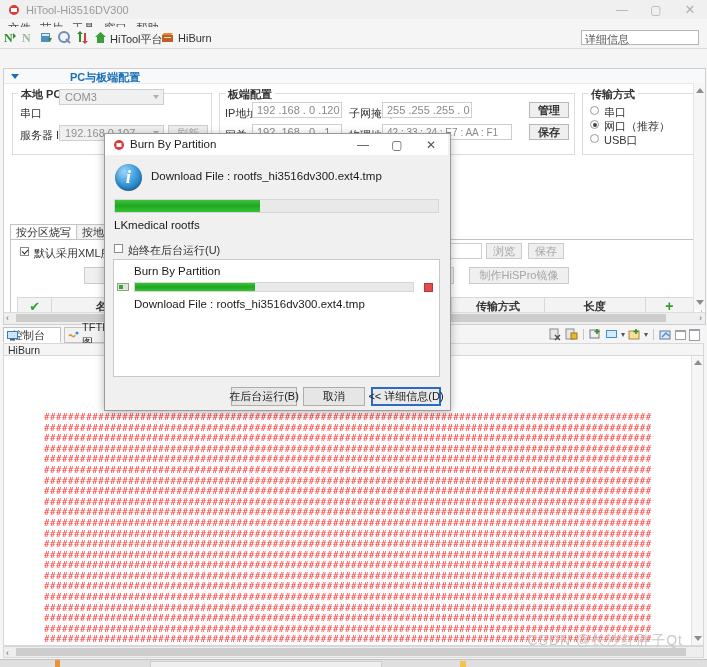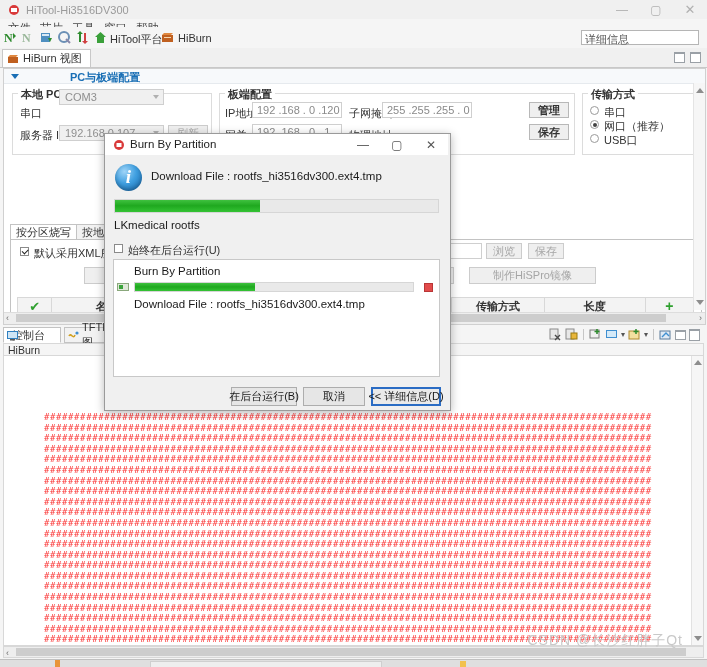--- a/index.html
+++ b/index.html
@@ -192,33 +192,20 @@
         <path d="M2 5l2-2h9l-2 2z" fill="#e08840"></path>
       <path d="M4 7h7v1H4z" fill="#f5d6b0"></path>
       </svg>
     <div class="tb-lbl" style="left:178px">HiBurn</div>
   </div>
 
   <div class="qsearch">
     <span>详细信息</span>
   </div>
 
-  <div class="viewtabs">
-    <div class="viewtab">
-      <svg class="ico" viewBox="0 0 12 12">
-        <path d="M1 4h10v6H1z" fill="#c06020"></path>
-          <path d="M1 4l2-2h8l-2 2z" fill="#e08840"></path>
-        </svg>
-      <span>HiBurn 视图</span>
-    </div>
-    <div class="vt-btns">
-      <i></i>
-      <i></i>
-    </div>
-  </div>
 
   <div class="panel">
 
     <div class="sect-hd">
       <div class="arw"></div>
       <div class="t">PC与板端配置</div>
     </div>
 
     <div class="gbox" style="left:8px;top:24px;width:200px;height:62px;"></div>
     <div class="gtitle" style="left:14px;top:18px;">本地 PC 配置</div>
@@ -242,20 +229,23 @@
       </div>
     <div class="flabel" style="left:345px;top:37px;">子网掩码</div>
     <div class="finput on" style="left:378px;top:33px;width:90px;height:16px;">
       <span>255 .255 .255 .  0</span>
       </div>
     <div class="flabel" style="left:221px;top:59px;">网关</div>
     <div class="finput on" style="left:248px;top:55px;width:90px;height:16px;">
       <span>192 .168 .  0  .  1</span>
       </div>
     <div class="flabel" style="left:345px;top:59px;">物理地址</div>
+    <div class="finput on" style="left:378px;top:55px;width:130px;height:16px;font-size:10px;">
+      <span>42  :  33  :  24  :  E7  :  AA  :  F1</span>
+      </div>
     <div class="fbtn" style="left:525px;top:33px;width:40px;height:16px;font-weight:bold;">管理</div>
     <div class="fbtn" style="left:525px;top:55px;width:40px;height:16px;font-weight:bold;">保存</div>
 
     <div class="gbox" style="left:578px;top:24px;width:115px;height:62px;"></div>
     <div class="gtitle" style="left:584px;top:18px;">传输方式</div>
     <div class="radio" style="left:586px;top:36px;">串口</div>
     <div class="radio sel" style="left:586px;top:50px;">网口（推荐）</div>
     <div class="radio" style="left:586px;top:64px;">USB口</div>
 
     <div class="subtabs">
@@ -267,21 +257,21 @@
 
     <div class="chk on" style="left:16px;top:177px;">默认采用XML所在路径</div>
     <div class="finput on" style="left:210px;top:174px;width:268px;height:16px;color:#333;">
       <span>0221223系统版本\LKmedical\分区表\LK.xml</span>
       </div>
     <div class="fbtn dis" style="left:482px;top:174px;width:36px;height:16px;">浏览</div>
     <div class="fbtn dis" style="left:524px;top:174px;width:36px;height:16px;">保存</div>
 
     <div class="fbtn dis" style="left:80px;top:198px;width:120px;height:17px;">烧写</div>
     <div class="fbtn dis" style="left:330px;top:198px;width:120px;height:17px;">mc烧片器镜像</div>
-    <div class="fbtn dis" style="left:465px;top:198px;width:127px;height:17px;">制作HiSPro镜像</div>
+    <div class="fbtn dis" style="left:465px;top:198px;width:100px;height:17px;">制作HiSPro镜像</div>
 
     <table class="ptable">
       <thead>
           <tr>
         <th style="width:28px;color:#2fa02f;font-size:13px;">✔</th>
         <th style="width:92px;">名称</th>
         <th style="width:86px;">文件</th>
         <th style="width:78px;">器件类型</th>
         <th style="width:78px;">文件系统</th>
         <th style="width:78px;">传输方式</th>

